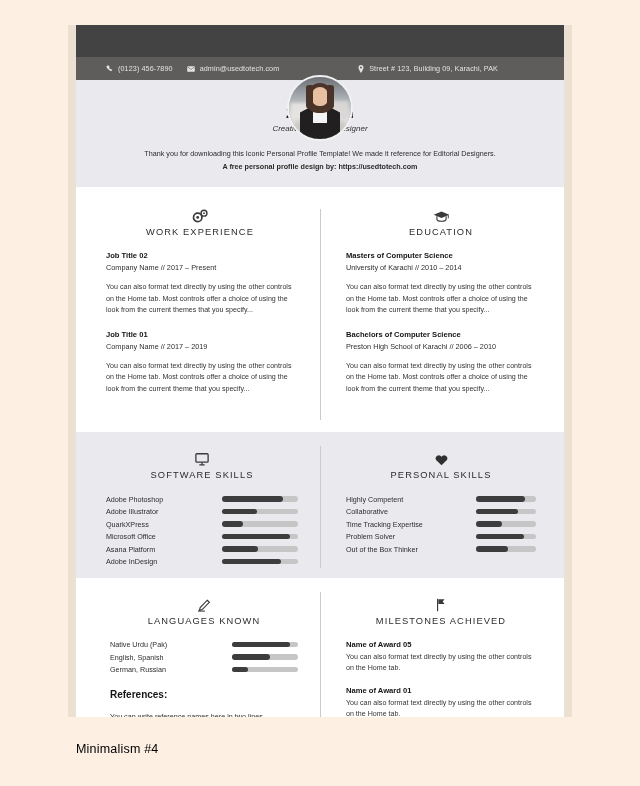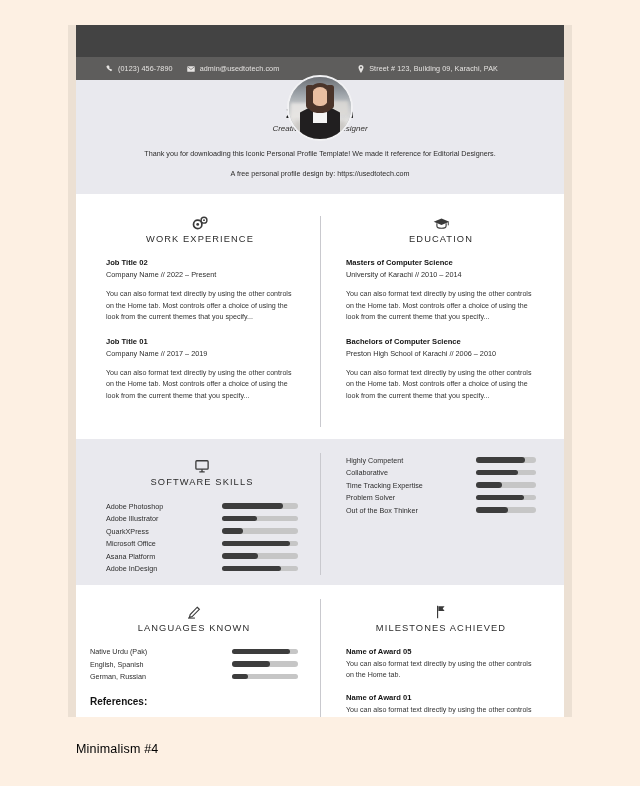--- a/index.html
+++ b/index.html
@@ -158,21 +158,21 @@
     font-size: 8px;
     font-style: italic;
     color: #33312f;
     margin: 0 0 15px;
   }
   .blurb {
     font-size: 7.2px;
     color: #2c2b2a;
     line-height: 1.75;
   }
-  .blurb .b2 { font-weight: normal; margin-top: 7px; }
+  .blurb .b2 { font-weight: bold; }
 
   
   .band { display: flex; position: relative; }
   .band.white { background: #ffffff; }
   .band.gray  { background: #e9e9ee; }
   .col {
     width: 50%;
     box-sizing: border-box;
     position: relative;
   }
@@ -346,21 +346,21 @@
               <circle cx="8" cy="12" r="2" fill="#3a3a3a"></circle>
               <circle cx="17" cy="6" r="4.2" fill="none" stroke="#3a3a3a" stroke-width="2"></circle>
               <circle cx="17" cy="6" r="1.3" fill="#3a3a3a"></circle>
             </svg>
           </div>
           <div class="sec-title">WORK EXPERIENCE</div>
         </div>
 
         <div>
           <div class="entry-title">Job Title 02</div>
-          <div class="entry-sub">Company Name // 2022 – Present</div>
+          <div class="entry-sub">Company Name // 2017 – Present</div>
           <div class="entry-body">You can also format text directly by using the other controls on the Home tab. Most controls offer a choice of using the look from the current themes that you specify...</div>
         </div>
         <div>
           <div class="entry-title">Job Title 01</div>
           <div class="entry-sub">Company Name // 2017 – 2019</div>
           <div class="entry-body">You can also format text directly by using the other controls on the Home tab. Most controls offer a choice of using the look from the current theme that you specify...</div>
         </div>
       </div>
 
       <div class="col" style="padding:0 28px 0 26px;">
@@ -435,20 +435,28 @@
           <div class="skill-row">
             <span class="skill-label">Adobe InDesign</span>
             <span class="skill-track" style="width:76px;">
                 <span class="skill-fill" style="width:78%"></span>
               </span>
           </div>
         </div>
       </div>
 
       <div class="col" style="padding:0 28px 0 26px;">
+        <div class="sec-head">
+          <div class="sec-icon">
+            <svg width="13" height="12" viewBox="0 0 18 16">
+              <path fill="#2f2f2f" d="M9 15.2 1.8 8.3A4.3 4.3 0 0 1 9 3.4a4.3 4.3 0 0 1 7.2 4.9z"></path>
+            </svg>
+          </div>
+          <div class="sec-title">PERSONAL SKILLS</div>
+        </div>
         <div class="skills">
           <div class="skill-row">
             <span class="skill-label">Highly Competent</span>
             <span class="skill-track" style="width:60px;">
                 <span class="skill-fill" style="width:82%"></span>
               </span>
           </div>
           <div class="skill-row">
             <span class="skill-label">Collaborative</span>
             <span class="skill-track" style="width:60px;">
@@ -473,21 +481,21 @@
                 <span class="skill-fill" style="width:54%"></span>
               </span>
           </div>
         </div>
       </div>
     </div>
 
     <div class="band white" style="padding:16px 0 20px;">
       <div class="divider" style="top:14px;bottom:14px;"></div>
 
-      <div class="col" style="padding:0 22px 0 14px;">
+      <div class="col" style="padding:0 22px 0 34px;">
         <div class="sec-head">
           <div class="sec-icon">
             <svg width="14" height="13" viewBox="0 0 18 17">
               <path fill="none" stroke="#3a3a3a" stroke-width="1.5" d="M13.2 1.6 16 4.4 6.6 13.8 3 14.8l1-3.6z"></path>
               <path stroke="#3a3a3a" stroke-width="1.4" d="M1.2 15.8h9"></path>
             </svg>
           </div>
           <div class="sec-title">LANGUAGES KNOWN</div>
         </div>
         <div class="skills" style="margin-bottom:14px;">

